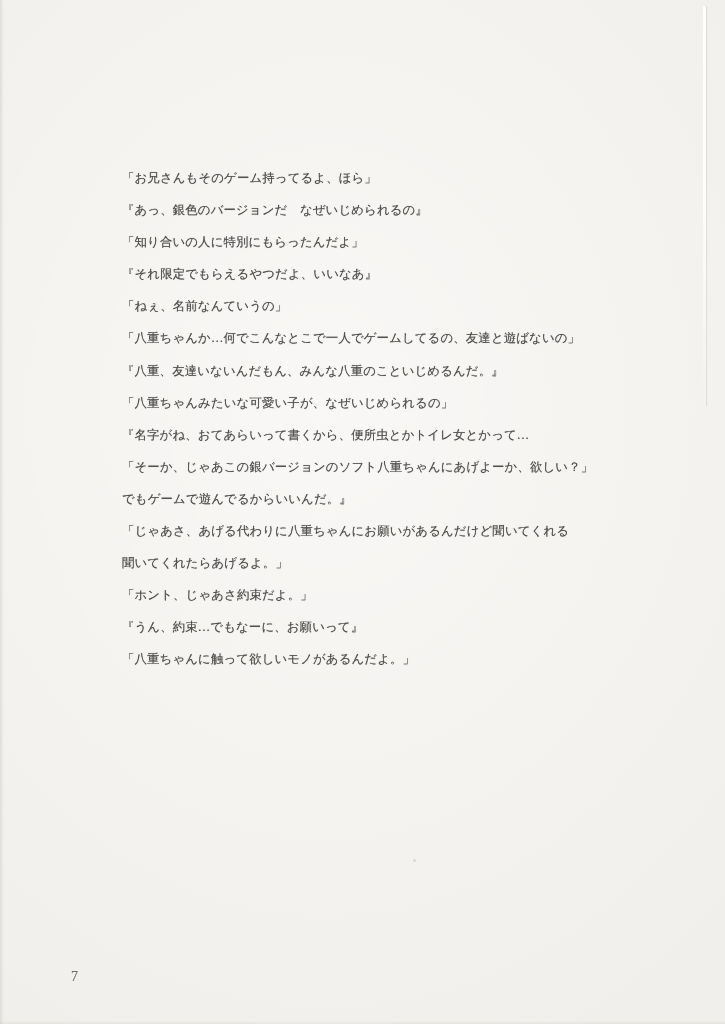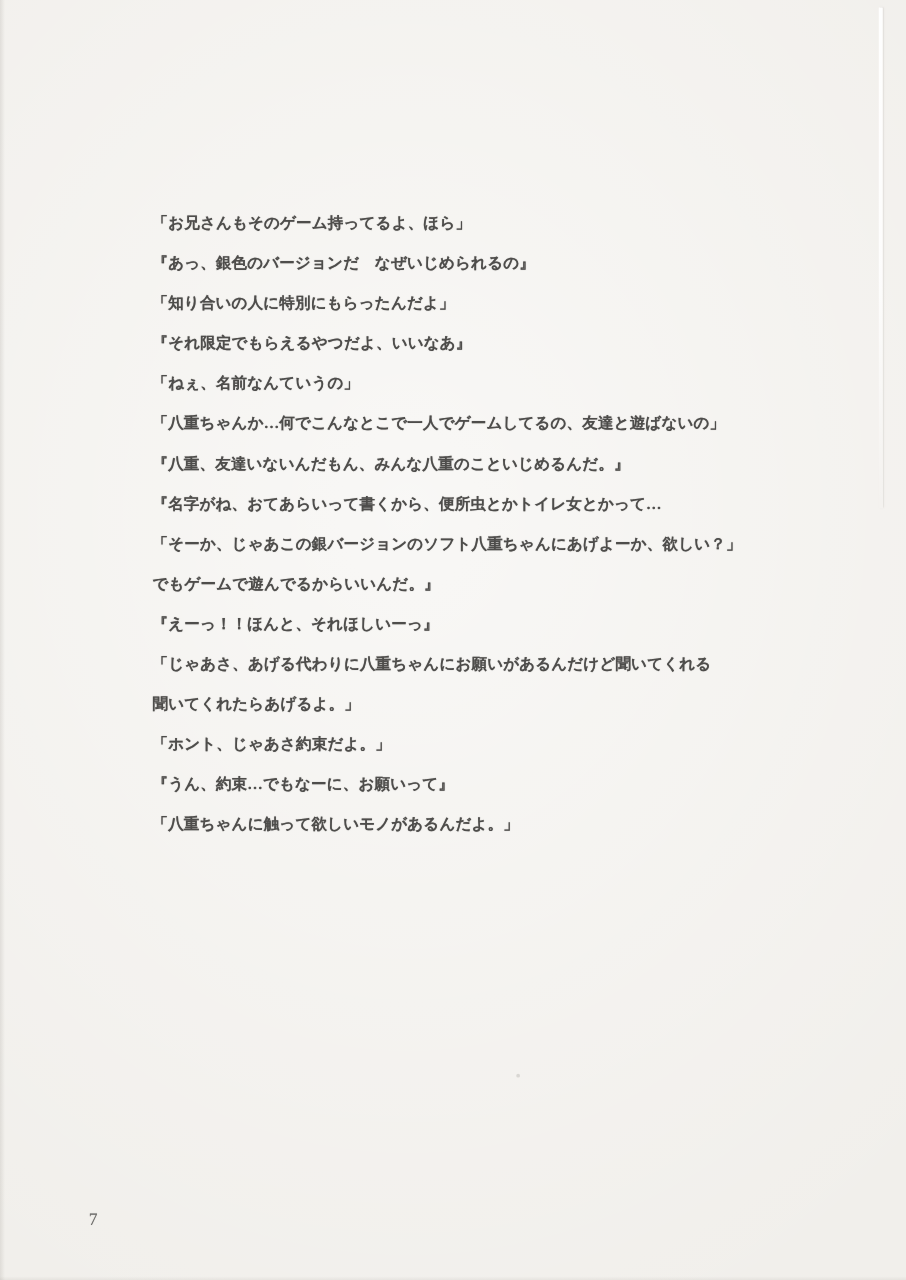--- a/index.html
+++ b/index.html
@@ -57,21 +57,20 @@
     color: var(--ink);
     font-size: 12.4px;
     letter-spacing: 0.15px;
     
     text-shadow: 0 0 0.7px rgba(78,77,75,0.60);
   }
   .dialogue-line {
     height: 32.1px;
     line-height: 32.1px;
     white-space: nowrap;
-    font-weight: bold;
   }
   .page-number {
     position: absolute;
     left: 71px;
     top: 969px;
     font-size: 14px;
     color: var(--muted);
     text-shadow: 0 0 0.6px rgba(110,109,107,0.5);
   }
   .scan-speck {
@@ -93,24 +92,24 @@
   <div class="scan-bottom-edge"></div>
 
   <div class="text-block">
     <div class="dialogue-line">「お兄さんもそのゲーム持ってるよ、ほら」</div>
     <div class="dialogue-line">『あっ、銀色のバージョンだ　なぜいじめられるの』</div>
     <div class="dialogue-line">「知り合いの人に特別にもらったんだよ」</div>
     <div class="dialogue-line">『それ限定でもらえるやつだよ、いいなあ』</div>
     <div class="dialogue-line">「ねぇ、名前なんていうの」</div>
     <div class="dialogue-line">「八重ちゃんか…何でこんなとこで一人でゲームしてるの、友達と遊ばないの」</div>
     <div class="dialogue-line">『八重、友達いないんだもん、みんな八重のこといじめるんだ。』</div>
+    <div class="dialogue-line">「八重ちゃんみたいな可愛い子が、なぜいじめられるの」</div>
     <div class="dialogue-line">『名字がね、おてあらいって書くから、便所虫とかトイレ女とかって…</div>
     <div class="dialogue-line">「そーか、じゃあこの銀バージョンのソフト八重ちゃんにあげよーか、欲しい？」</div>
     <div class="dialogue-line">でもゲームで遊んでるからいいんだ。』</div>
-    <div class="dialogue-line">『えーっ！！ほんと、それほしいーっ』</div>
     <div class="dialogue-line">「じゃあさ、あげる代わりに八重ちゃんにお願いがあるんだけど聞いてくれる</div>
     <div class="dialogue-line">聞いてくれたらあげるよ。」</div>
     <div class="dialogue-line">「ホント、じゃあさ約束だよ。」</div>
     <div class="dialogue-line">『うん、約束…でもなーに、お願いって』</div>
     <div class="dialogue-line">「八重ちゃんに触って欲しいモノがあるんだよ。」</div>
   </div>
 
   <div class="scan-speck"></div>
 
   <div class="page-number">7</div>

